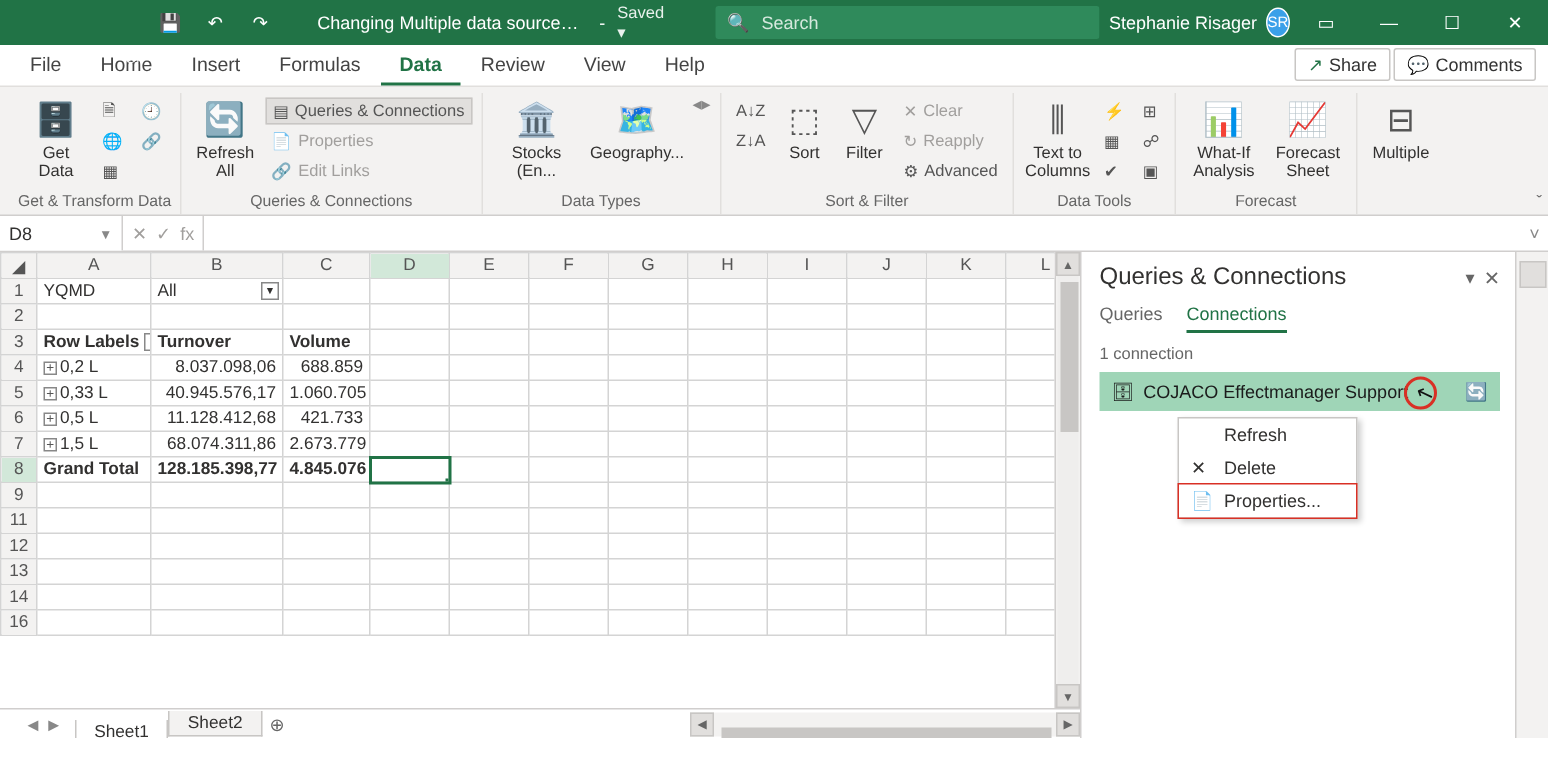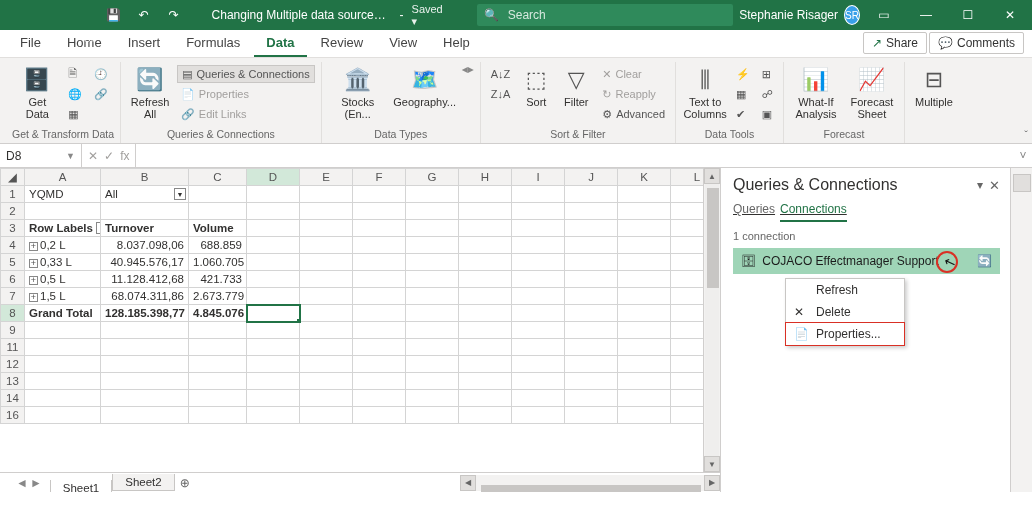--- a/index.html
+++ b/index.html
@@ -194,22 +194,22 @@
   
   .sidepane {
     width:290px; border-left:1px solid #d0cecd; background:white;
     display:flex; flex-direction:column; padding:8px 10px 8px 12px; position:relative;
   }
   .sidepane h2 {
     margin:0; font-size:16px; font-weight:400; color:#323130; flex:1;
   }
   .pane-header { display:flex; align-items:center; gap:6px; margin-bottom:8px;}
   .pane-close { cursor:pointer; color:#666; font-size:13px;}
-  .pane-tabs { display:flex; gap:5px; font-size:12px; margin-bottom:8px;
-    border-bottom: 0 solid transparent; text-decoration: underline;}
+  .pane-tabs { display:flex; gap:16px; font-size:12px; margin-bottom:8px;
+    border-bottom: 0 solid transparent;}
   .pane-tab { padding-bottom:4px; cursor:pointer; color:#666;}
   .pane-tab.active { color:var(--excel-green); border-bottom:2px solid var(--excel-green);}
   .conn-count { font-size:11px; color:#666; margin-bottom:6px;}
   .conn-item {
     background:var(--pane-highlight); padding:6px 8px; display:flex;
     align-items:center; gap:6px; font-size:12px; color:#1b1b1b;
     position:relative;
   }
   .conn-item .ref-ico {
     margin-left:auto; color:#2b7a4b;

